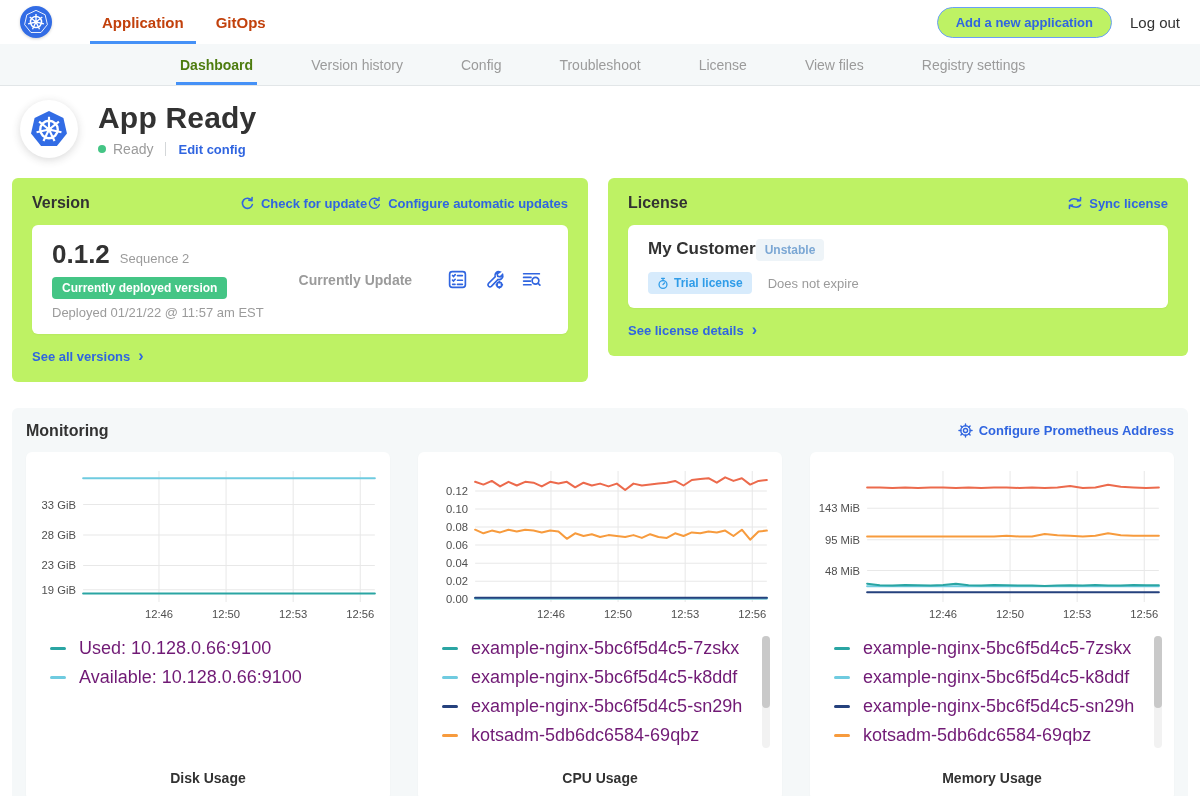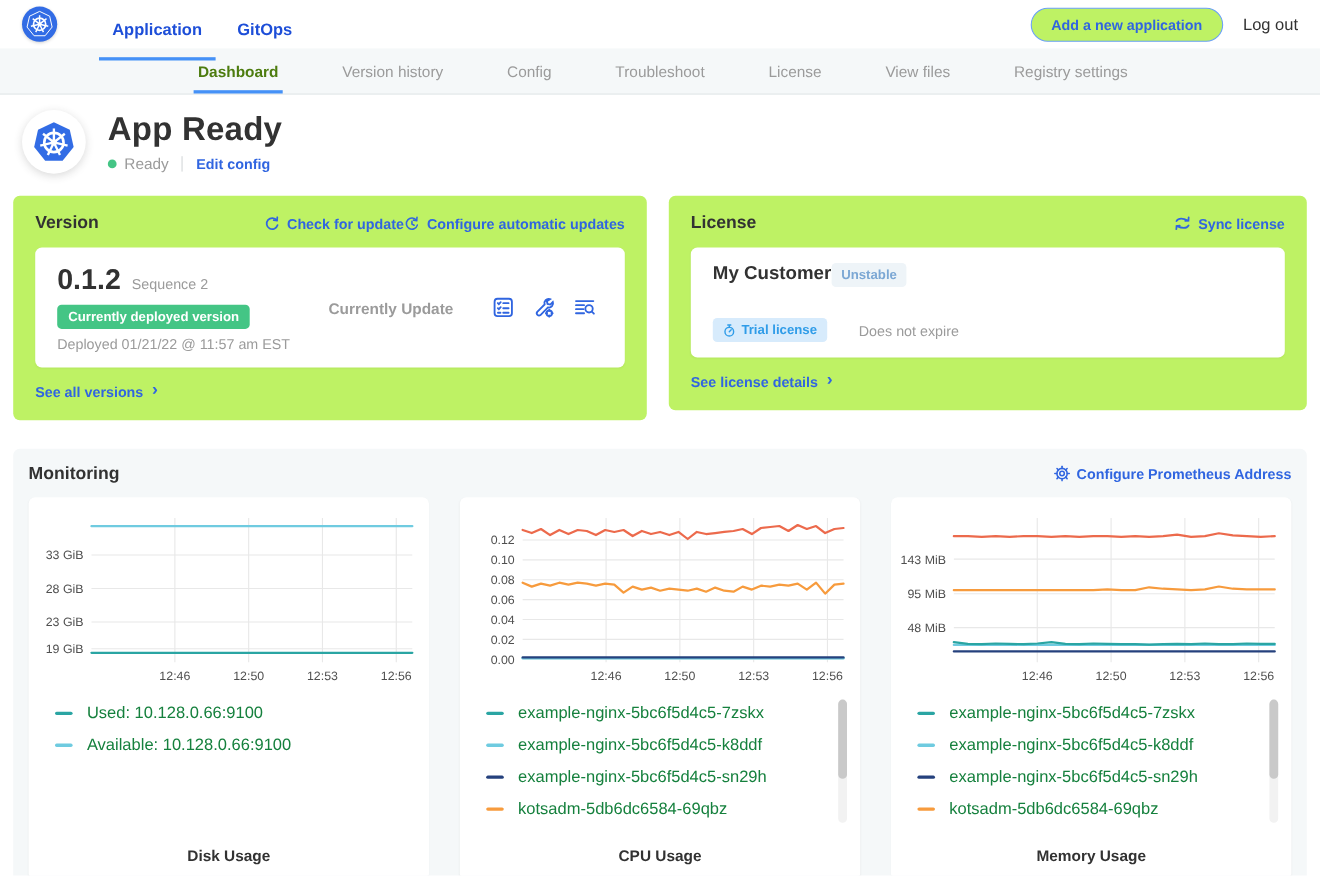--- a/index.html
+++ b/index.html
@@ -4,22 +4,22 @@
 <style>
   * { box-sizing: border-box; margin: 0; padding: 0; }
   html,body { width:1200px; height:796px; background:#ffffff; overflow:hidden;
     font-family:"Liberation Sans","DejaVu Sans",sans-serif; color:#323232; }
 
   
   .top-nav { height:44px; display:flex; align-items:center; padding:0 20px; background:#fff; }
   .logo-badge { width:32px; height:32px; border-radius:50%; background:#326ce5;
     display:flex; align-items:center; justify-content:center; box-shadow:0 1px 3px rgba(0,0,0,.18); }
   .top-tabs { display:flex; height:44px; margin-left:34px; }
-  .top-tab { position:relative; height:55px; display:flex; align-items:center; padding:0 16px;
-    font-size:15px; font-weight:700; color:#1d4ed8; cursor:pointer; }
+  .top-tab { position:relative; height:44px; display:flex; align-items:center; padding:0 16px;
+    font-size:15px; font-weight:700; color:#c2410c; cursor:pointer; }
   .top-tab.active::after { content:""; position:absolute; left:4px; right:4px; bottom:0; height:3px; background:#4591f7; }
   .top-nav-right { margin-left:auto; display:flex; align-items:center; gap:18px; }
   .pill-btn { border:1px solid #6aa0f7; color:#3065e0; background:#bef264; border-radius:17px;
     padding:7px 18px; font-size:13px; font-weight:700; cursor:pointer; }
   .logout { font-size:15px; color:#323232; cursor:pointer; }
 
   
   .sub-nav { height:42px; background:#f5f8f9; border-bottom:1px solid #e2e6e8;
     display:flex; align-items:stretch; padding-left:176px; }
   .sub-tab { position:relative; display:flex; align-items:center; padding:0 4px; margin-right:50px;
@@ -58,33 +58,33 @@
   .upstream { flex:1; text-align:center; font-size:14px; font-weight:700; color:#9b9b9b; }
   .ver-icons { display:flex; gap:16px; color:#3065e0; padding-right:6px; }
   .ver-icons .icn { cursor:pointer; display:flex; }
   .see-link { margin-top:13px; }
   .chev::after { content:"›"; font-size:16px; font-weight:700; margin-left:2px; position:relative; top:-1px; }
 
   .cust-row { display:flex; gap:0; }
   .cust-name { font-size:17px; font-weight:700; }
   .badge-channel { background:#eef4f8; color:#7ba7d4; font-size:12px; font-weight:700;
     border-radius:4px; padding:4px 9px; }
-  .lic-row2 { margin-top:28px; display:flex; align-items:center; gap:29px; }
+  .lic-row2 { margin-top:11px; display:flex; align-items:center; gap:16px; }
   .badge-trial { background:#d7ebfc; color:#2f9ce8; font-size:12px; font-weight:700;
     border-radius:4px; padding:4px 9px; display:inline-flex; align-items:center; gap:5px; }
   .no-expire { font-size:13px; color:#9b9b9b; }
 
   
   .monitoring { margin:26px 12px 0; background:#f5f8f9; border-radius:6px; padding:14px 14px 12px; }
   .charts-row { display:flex; gap:28px; margin-top:12px; }
   .chart-card { background:#fff; border-radius:6px; flex:1; height:348px; padding:12px 8px 10px;
     display:flex; flex-direction:column; box-shadow:0 1px 2px rgba(0,0,0,.04); }
   .chart-svg { width:100%; height:162px; flex:none; }
   .legend { position:relative; margin-top:8px; padding:0 10px 0 16px; }
-  .legend-item { display:flex; align-items:center; gap:13px; height:29px; font-size:15px; color:#15803d; }
+  .legend-item { display:flex; align-items:center; gap:13px; height:29px; font-size:18px; color:#701a75; }
   .legend-dash { width:16px; height:3px; border-radius:2px; flex:none; }
   .legend-scrollbar { position:absolute; top:2px; right:4px; width:8px; height:112px;
     background:#f2f2f2; border-radius:4px; }
   .legend-thumb { position:absolute; top:0; left:0; width:8px; height:72px; background:#c9c9c9; border-radius:4px; cursor:pointer; }
   .chart-title { margin-top:auto; text-align:center; font-size:14px; font-weight:700; padding-bottom:4px; }
 
   .icn svg { display:block; }
 </style>
 </head>
 <body>

